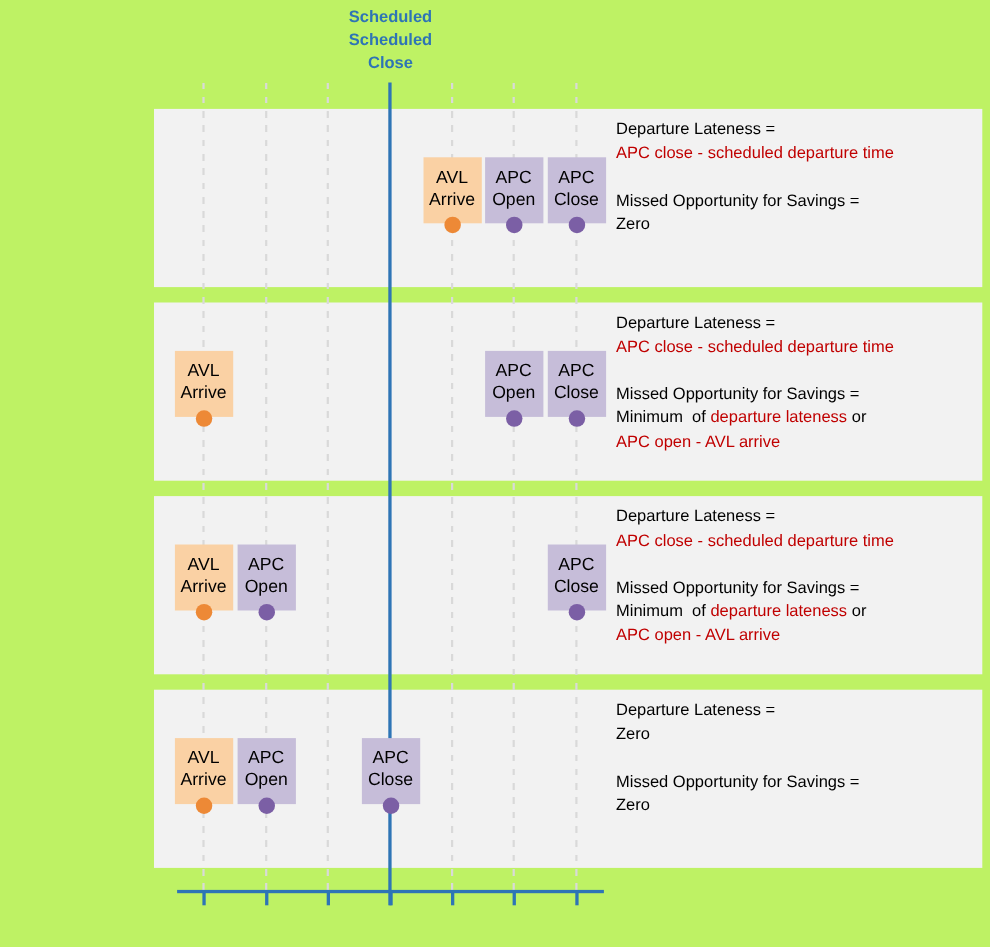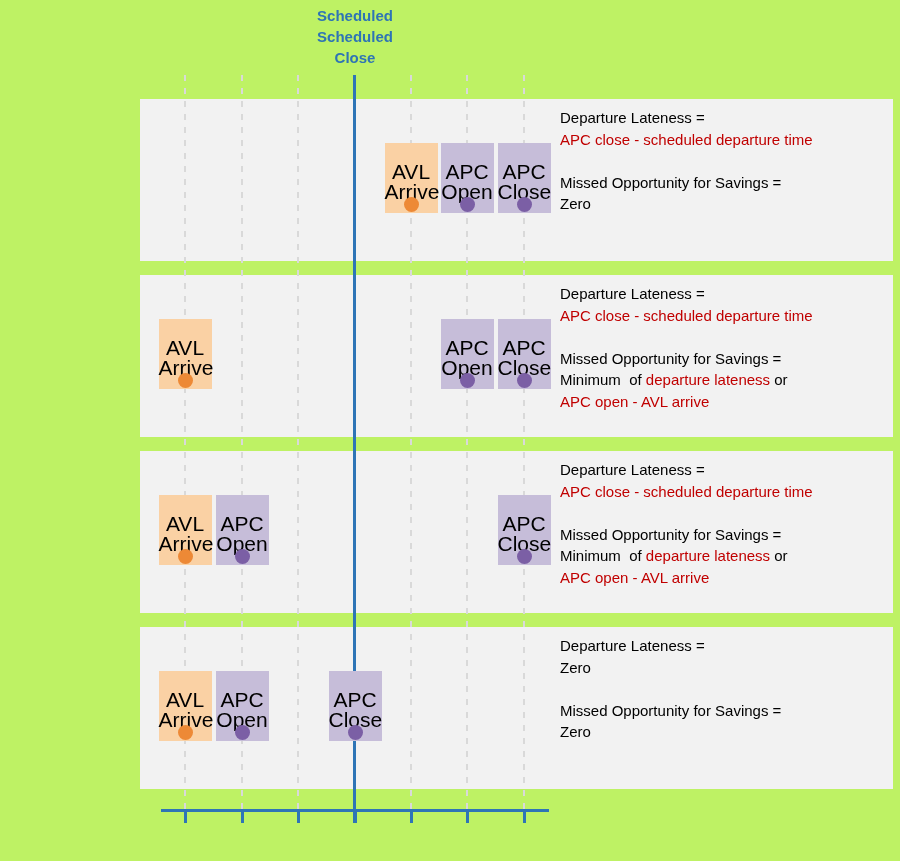--- a/index.html
+++ b/index.html
@@ -23,22 +23,22 @@
     background:#2E75B6; z-index:1;
   }
   .axis {
     position:absolute; left:161px; top:809px; width:388px; height:3px;
     background:#2E75B6; z-index:1;
   }
   .tick {
     position:absolute; width:3px; top:810px; height:13px; background:#2E75B6; z-index:1;
   }
   .evbox {
-    position:absolute; width:53px; top:44px; height:51px; padding-top:19px; z-index:2;
-    text-align:center; font-size:21px; line-height:20px; color:#000;
+    position:absolute; width:53px; top:44px; height:51px; padding-top:9px; z-index:2;
+    text-align:center; font-size:16px; line-height:20px; color:#000;
   }
   .evbox.avl { background:#FAD1A4; }
   .evbox.apc { background:#C6BDD9; }
   .dot {
     position:absolute; width:15px; height:15px; border-radius:50%; top:98px; z-index:3;
   }
   .dot.avl-dot { background:#ED8936; }
   .dot.apc-dot { background:#7B5FA5; }
   .textblock {
     position:absolute; left:420px; top:8px; z-index:2;

